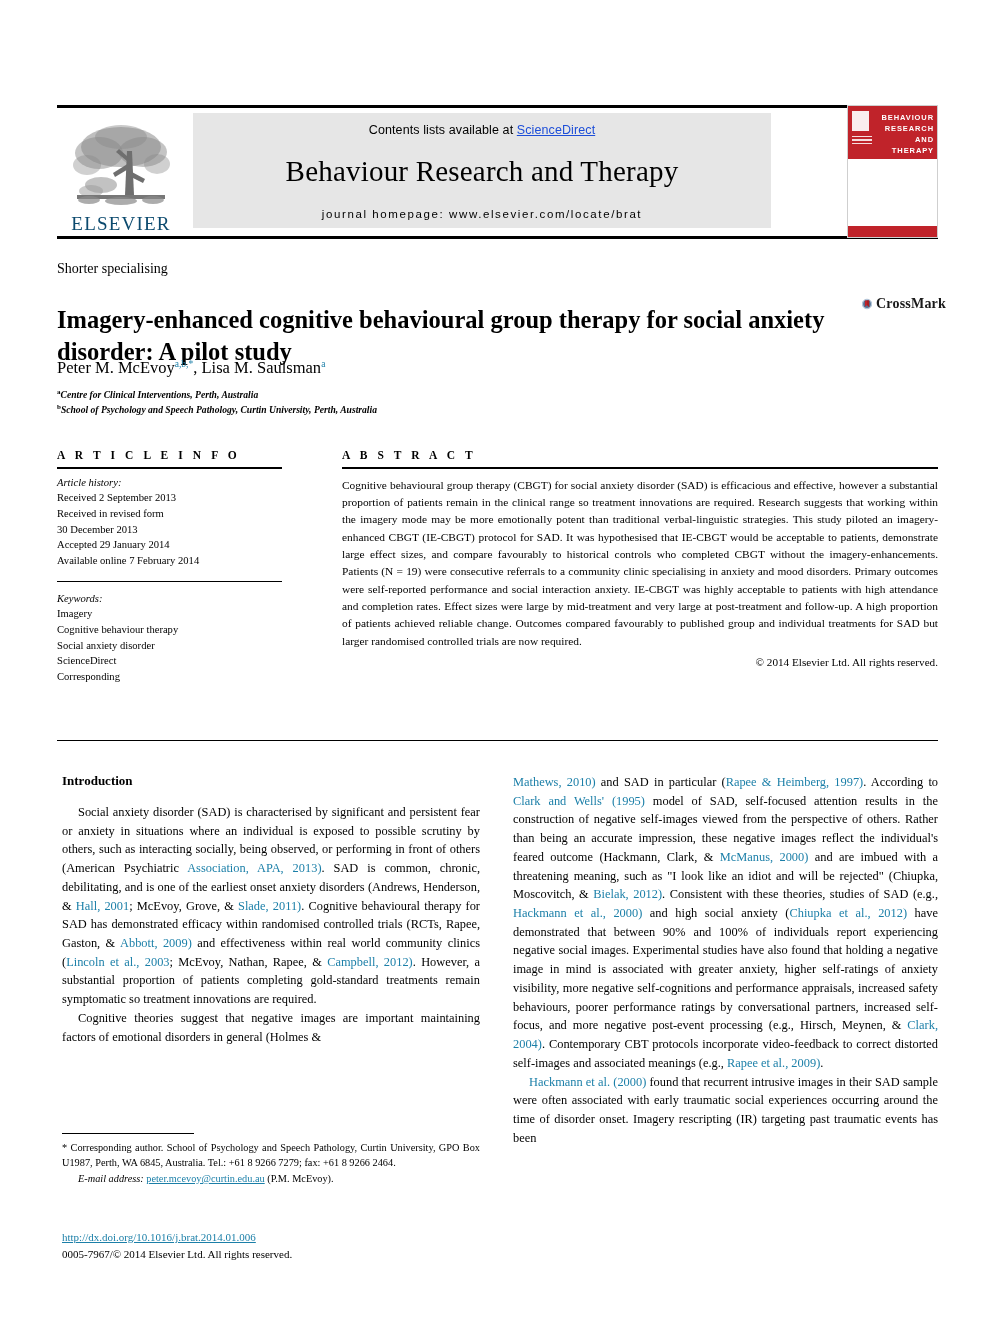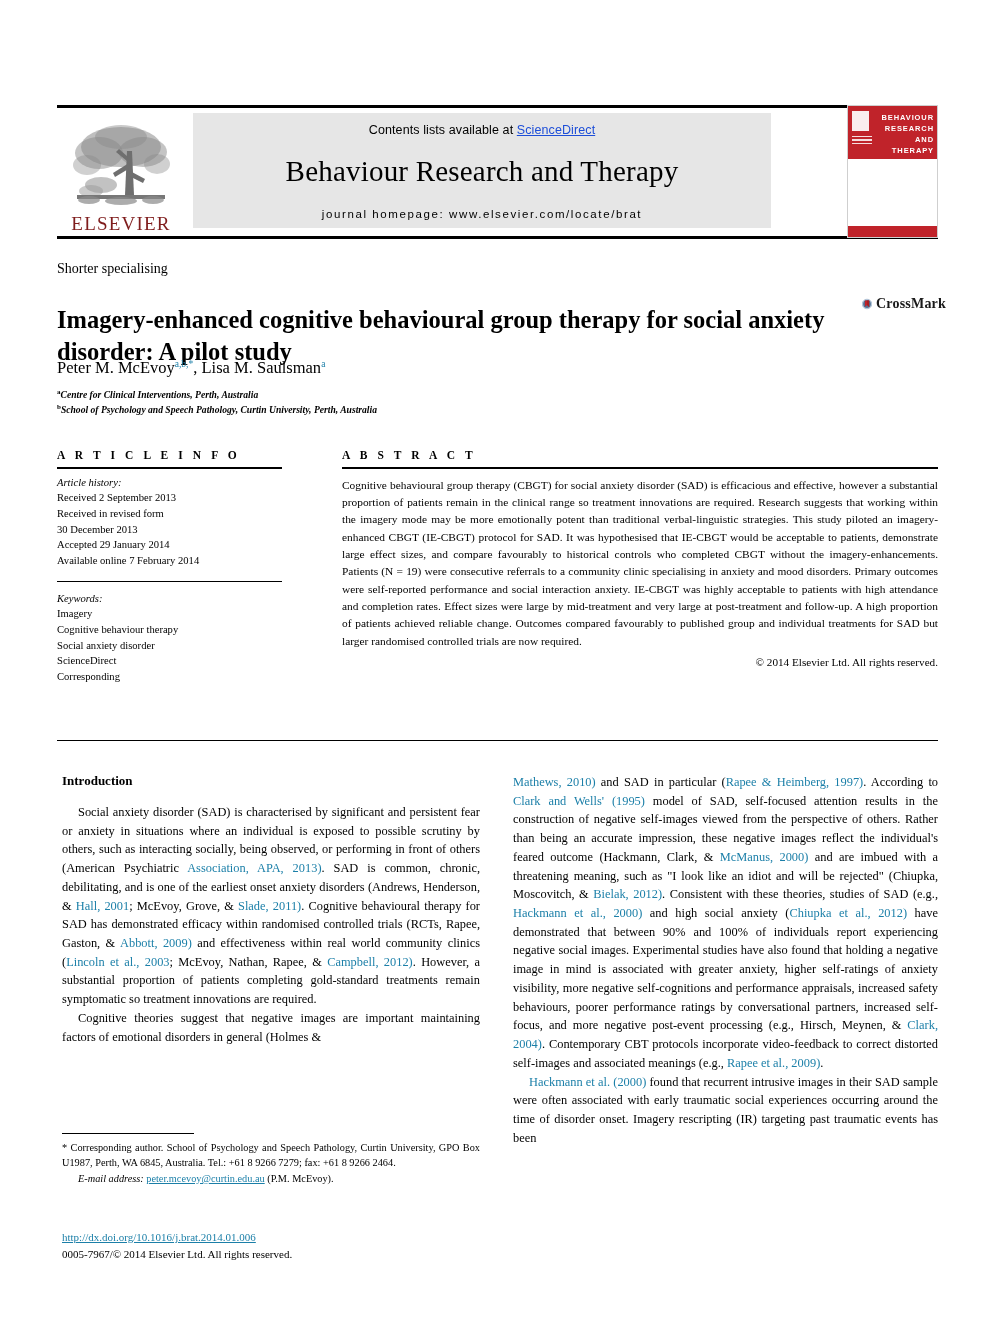--- a/index.html
+++ b/index.html
@@ -65,21 +65,21 @@
     display: flex;
     flex-direction: column;
     align-items: center;
     justify-content: flex-end;
   }
   .elsevier-tree { display: block; }
   .elsevier-word {
     font-family: "Liberation Serif", serif;
     font-size: 19px;
     letter-spacing: 1.2px;
-    color: #7f1d1d;
+    color: #0c4a6e;
     line-height: 1;
     margin-top: 1px;
   }
 
   .journal-band {
     position: absolute;
     left: 136px; top: 8px;
     width: 578px;
     height: 115px;
     background: #e6e6e6;

